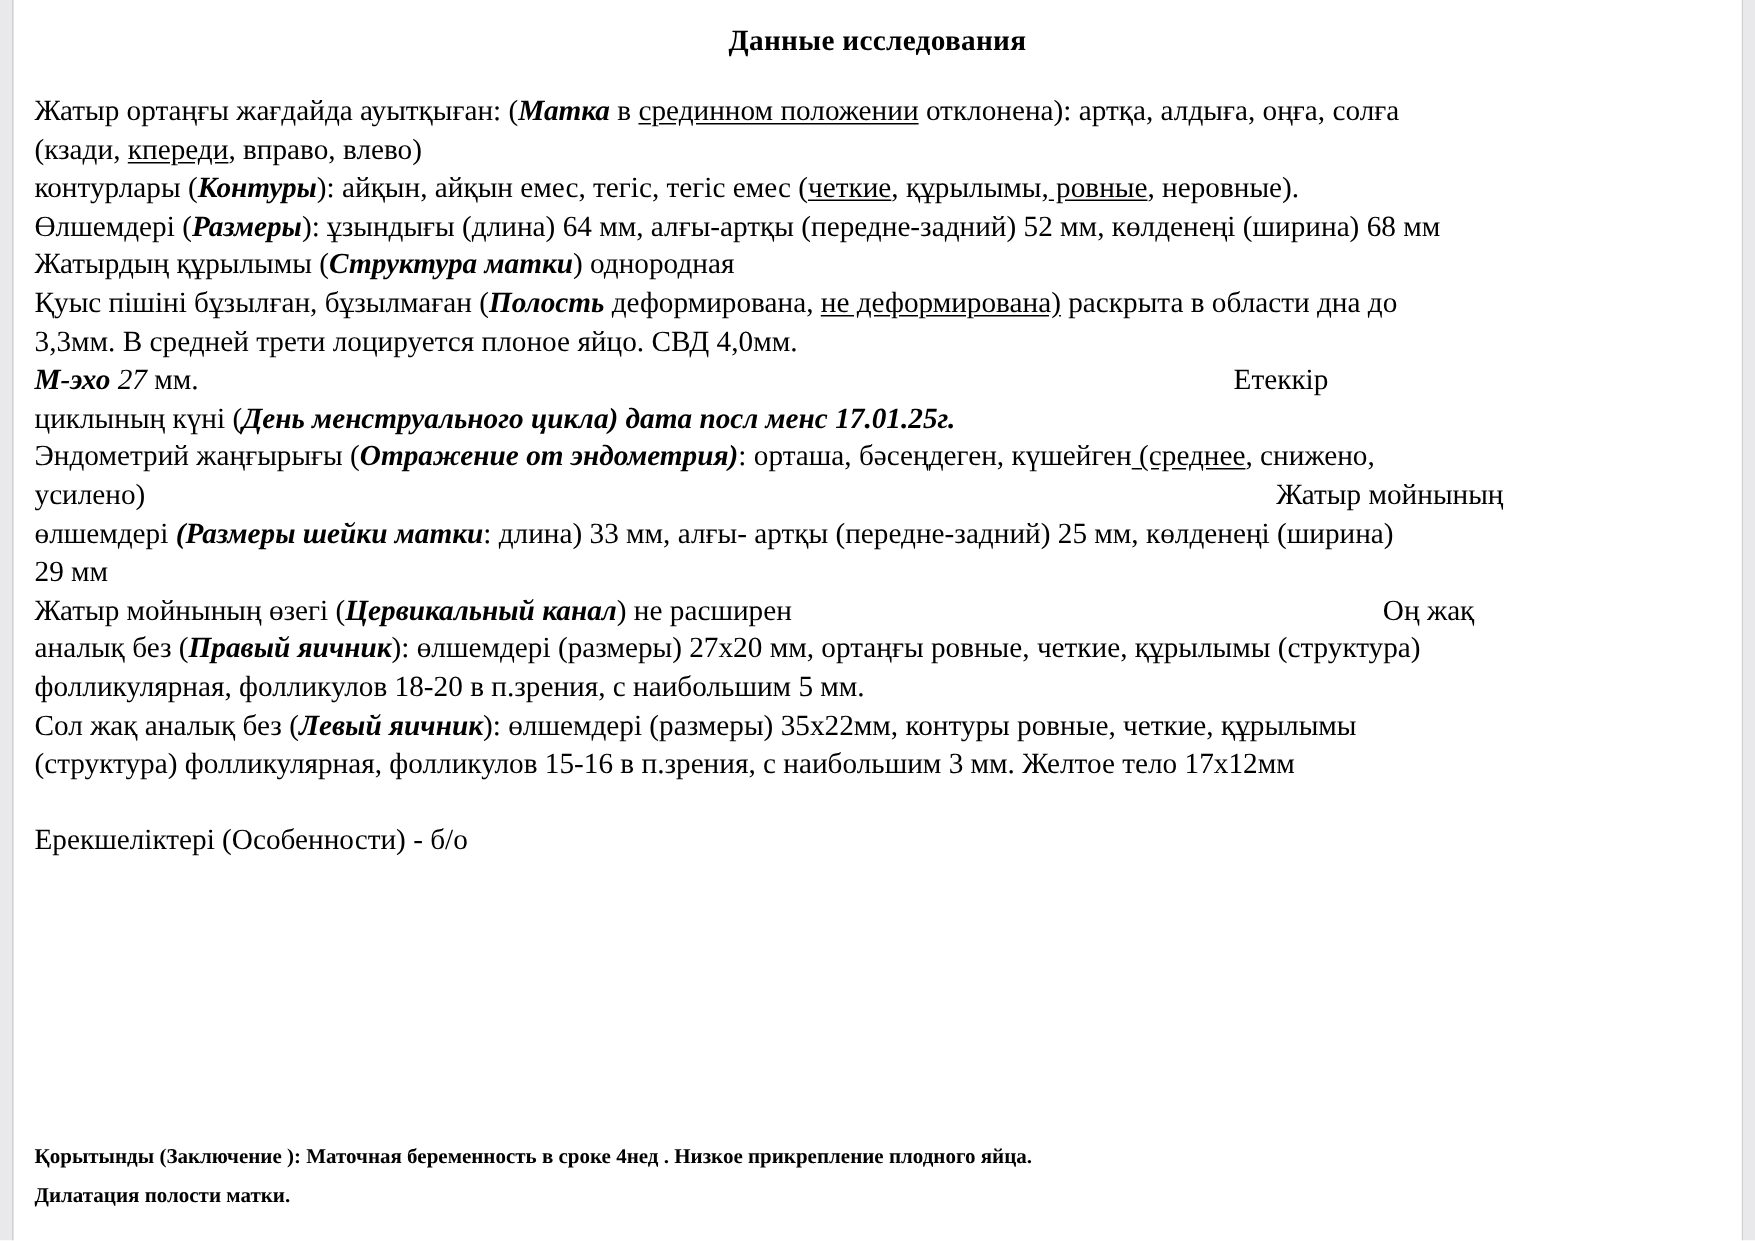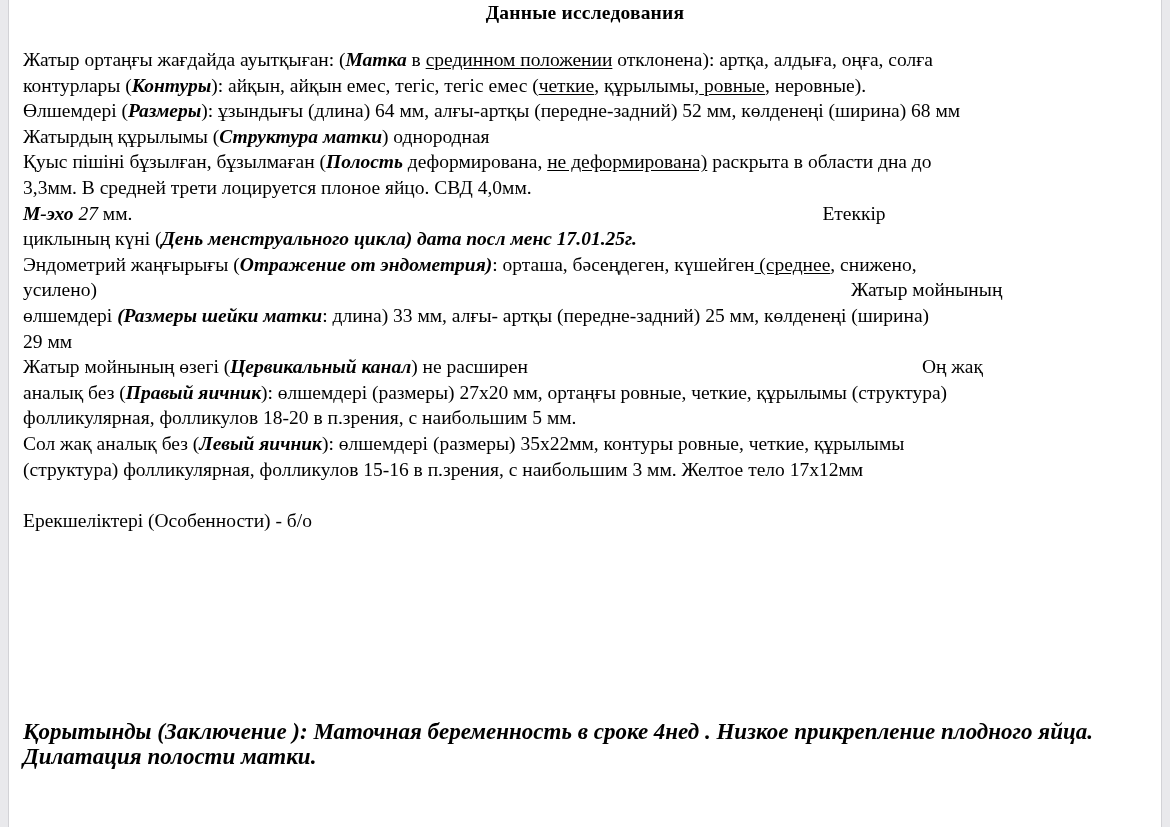--- a/index.html
+++ b/index.html
@@ -37,21 +37,21 @@
     background: #ffffff;
     padding: 0 14px 0 14px;
     box-sizing: border-box;
   }
 
   .doc-title {
     text-align: center;
     font-weight: bold;
     font-size: 19.5px;
     line-height: 24px;
-    margin: 1px 0 0 0;
+    margin: 16px 0 0 0;
     letter-spacing: 0.2px;
   }
 
   .body-block {
     margin-top: 22px;
     font-size: 19.5px;
     line-height: 25.6px;
     text-align: left;
   }
 
@@ -61,42 +61,42 @@
   }
 
   .spacer-sm { height: 25.6px; }
   .spacer-xl { height: 160px; }
   i, .i   { font-style: italic; }
   .bi     { font-weight: bold; font-style: italic; text-align: center; }
   .u      { text-decoration: underline; text-underline-offset: 2px; }
 
   .conclusion {
     font-weight: bold;
-    font-style: italic;
-    font-size: 23px;
+    font-size: 14px;
     line-height: 25.6px;
     margin: 0;
   }
 
   .rpush { display: inline-block; }
 </style>
 </head>
 <body>
 
 <div class="gutter left"></div>
 <div class="gutter right"></div>
 
 <div class="page">
 
   <div class="doc-title">Данные исследования</div>
 
   <div class="body-block">
 
     <p class="para"><span>Жатыр ортаңғы жағдайда ауытқыған: (</span><span class="bi">Матка</span><span> в </span><span class="u">срединном положении</span><span> отклонена): артқа, алдыға, оңға, солға</span></p>
 
+    <p class="para"><span>(кзади, </span><span class="u">кпереди</span><span>, вправо, влево)</span></p>
 
     <p class="para"><span>контурлары (</span><span class="bi">Контуры</span><span>): айқын, айқын емес, тегіс, тегіс емес (</span><span class="u">четкие</span><span>, құрылымы,</span><span class="u"> ровные</span><span>, неровные).</span></p>
 
     <p class="para"><span>Өлшемдері (</span><span class="bi">Размеры</span><span>): ұзындығы (длина) 64 мм, алғы-артқы (передне-задний) 52 мм, көлденеңі (ширина) 68 мм</span></p>
 
     <p class="para"><span>Жатырдың құрылымы (</span><span class="bi">Структура матки</span><span>)   однородная</span></p>
 
     <p class="para"><span>Қуыс пішіні бұзылған, бұзылмаған (</span><span class="bi">Полость</span><span> деформирована, </span><span class="u">не деформирована)</span><span>  раскрыта в области дна до</span></p>
 
     <p class="para">3,3мм. В средней трети лоцируется плоное яйцо. СВД 4,0мм.</p>

